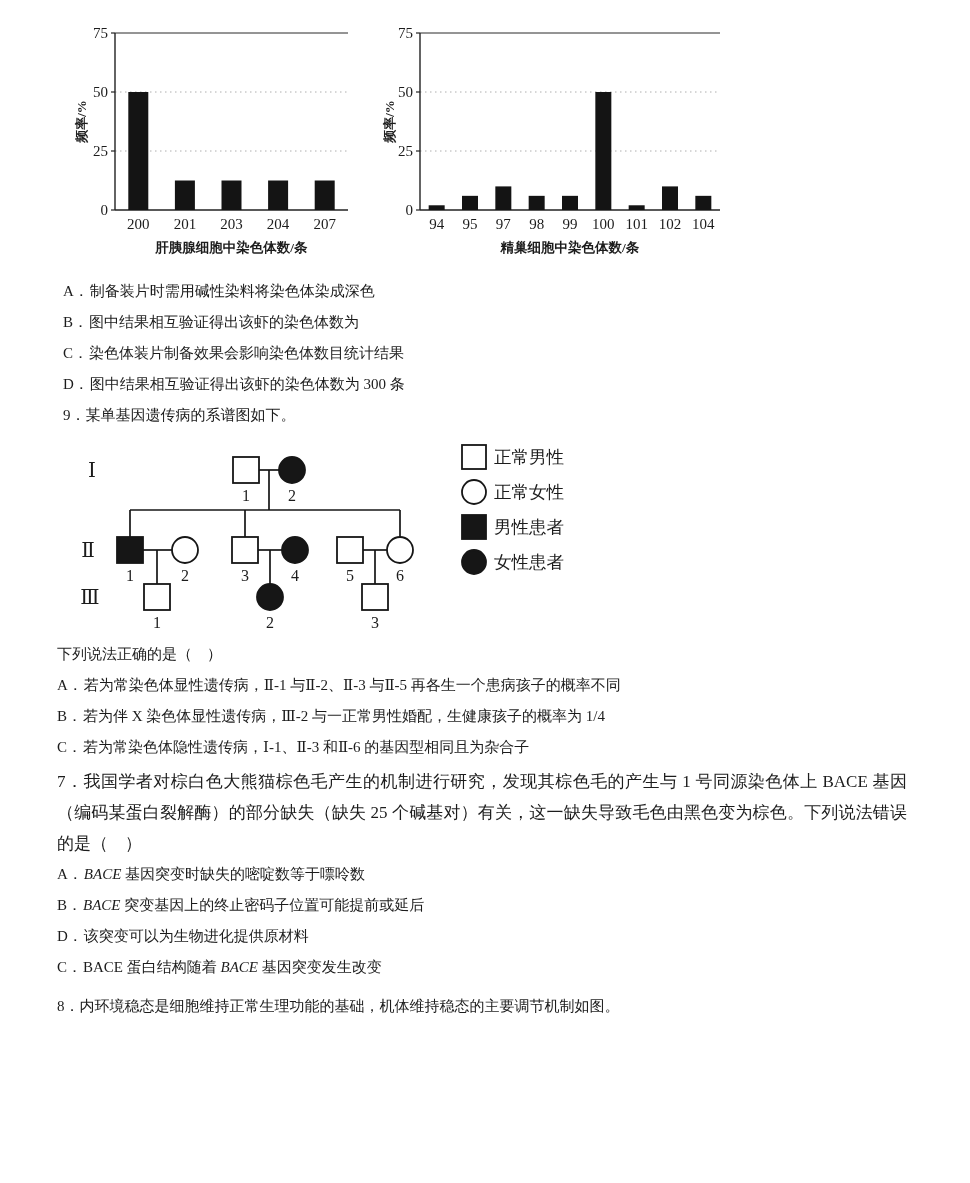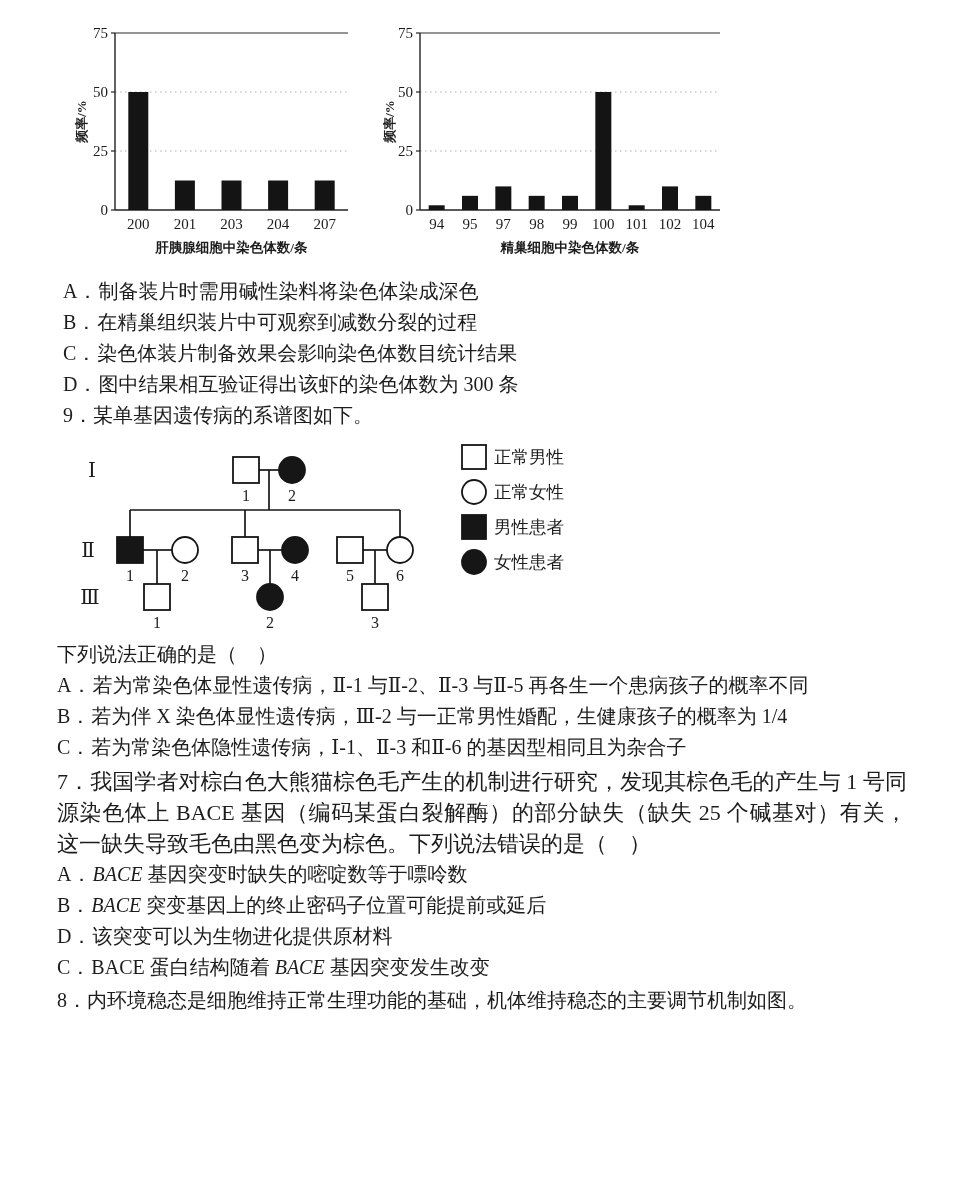--- a/index.html
+++ b/index.html
@@ -1,22 +1,22 @@
 <!DOCTYPE html>
 <html><head>
 <meta charset="utf-8">
 <style>
   *{box-sizing:border-box}
   html,body{margin:0;padding:0;background:#ffffff}
   #page{position:relative;width:970px;height:1183px;background:#ffffff;color:#1c1c1c;
         font-family:"Liberation Serif","DejaVu Serif",serif;overflow:hidden}
   .abs{position:absolute}
   p{margin:0}
-  .textline{font-size:20px;line-height:31px;white-space:nowrap}
-  .para{font-size:22px;line-height:31px;text-align:justify}
+  .textline{font-size:15px;line-height:31px;white-space:nowrap}
+  .para{font-size:17px;line-height:31px;text-align:justify}
   .opt-label{margin-right:1px}
   i{font-style:italic}
   svg text{font-family:"Liberation Serif","DejaVu Serif",serif}
 </style>
 </head>
 <body>
 
 <div id="page">
 
   <svg id="chart-left" class="abs" style="left:60px;top:8px" width="300" height="255">
@@ -78,21 +78,21 @@
       <rect x="294" y="178.4" width="16" height="23.599999999999994" fill="#141414"></rect>
       <text x="302" y="221" text-anchor="middle" font-size="15" fill="#1c1c1c">102</text>
       <rect x="327.33333333333337" y="187.84" width="16" height="14.159999999999997" fill="#141414"></rect>
       <text x="335.33333333333337" y="221" text-anchor="middle" font-size="15" fill="#1c1c1c">104</text>
       <text x="202" y="244" text-anchor="middle" font-size="13.5" font-weight="bold" font-family="&quot;Liberation Sans&quot;,sans-serif" fill="#1c1c1c">精巢细胞中染色体数/条</text>
       <text x="26" y="113.5" text-anchor="middle" font-size="13" font-weight="bold" font-family="&quot;Liberation Sans&quot;,sans-serif" fill="#1c1c1c" transform="rotate(-90 26 113.5)">频率/%</text>
     </svg>
 
   <div class="abs" style="left:63px;top:276px">
     <p class="textline"><span class="opt-label">A．</span><span>制备装片时需用碱性染料将染色体染成深色</span></p>
-    <p class="textline"><span class="opt-label">B．</span><span>在精巢组织装片中可观察到减数分裂的过程</span></p>
+    <p class="textline"><span class="opt-label">B．</span><span>图中结果相互验证得出该虾的染色体数为</span></p>
     <p class="textline"><span class="opt-label">C．</span><span>染色体装片制备效果会影响染色体数目统计结果</span></p>
     <p class="textline"><span class="opt-label">D．</span><span>图中结果相互验证得出该虾的染色体数为 300 条</span></p>
     <p class="textline">9．某单基因遗传病的系谱图如下。</p>
   </div>
 
   <svg id="pedigree-svg" class="abs" style="left:55px;top:435px" width="620" height="205" viewBox="55 435 620 205">
       <line x1="259" y1="470" x2="279" y2="470" stroke="#161616" stroke-width="1.7"></line>
       <line x1="269" y1="470" x2="269" y2="510" stroke="#161616" stroke-width="1.7"></line>
       <line x1="130" y1="510" x2="400" y2="510" stroke="#161616" stroke-width="1.7"></line>
       <line x1="130" y1="510" x2="130" y2="537" stroke="#161616" stroke-width="1.7"></line>
@@ -142,16 +142,16 @@
   <div class="abs" style="left:57px;top:639px;width:850px">
     <p class="textline">下列说法正确的是（　）</p>
     <p class="textline"><span class="opt-label">A．</span><span>若为常染色体显性遗传病，Ⅱ-1 与Ⅱ-2、Ⅱ-3 与Ⅱ-5 再各生一个患病孩子的概率不同</span></p>
     <p class="textline"><span class="opt-label">B．</span><span>若为伴 X 染色体显性遗传病，Ⅲ-2 与一正常男性婚配，生健康孩子的概率为 1/4</span></p>
     <p class="textline"><span class="opt-label">C．</span><span>若为常染色体隐性遗传病，Ⅰ-1、Ⅱ-3 和Ⅱ-6 的基因型相同且为杂合子</span></p>
     <p class="para" style="margin-top:3px">7．我国学者对棕白色大熊猫棕色毛产生的机制进行研究，发现其棕色毛的产生与 1 号同源染色体上 BACE 基因（编码某蛋白裂解酶）的部分缺失（缺失 25 个碱基对）有关，这一缺失导致毛色由黑色变为棕色。下列说法错误的是（　）</p>
     <p class="textline"><span class="opt-label">A．</span><span><i>BACE</i> 基因突变时缺失的嘧啶数等于嘌呤数</span></p>
     <p class="textline"><span class="opt-label">B．</span><span><i>BACE</i> 突变基因上的终止密码子位置可能提前或延后</span></p>
     <p class="textline"><span class="opt-label">D．</span><span>该突变可以为生物进化提供原材料</span></p>
     <p class="textline"><span class="opt-label">C．</span><span>BACE 蛋白结构随着 <i>BACE</i> 基因突变发生改变</span></p>
-    <p class="textline" style="margin-top:2px">8．内环境稳态是细胞维持正常生理功能的基础，机体维持稳态的主要调节机制如图。</p>
+    <p class="textline" style="margin-top:8px">8．内环境稳态是细胞维持正常生理功能的基础，机体维持稳态的主要调节机制如图。</p>
   </div>
 
 </div>
 
 </body></html>

